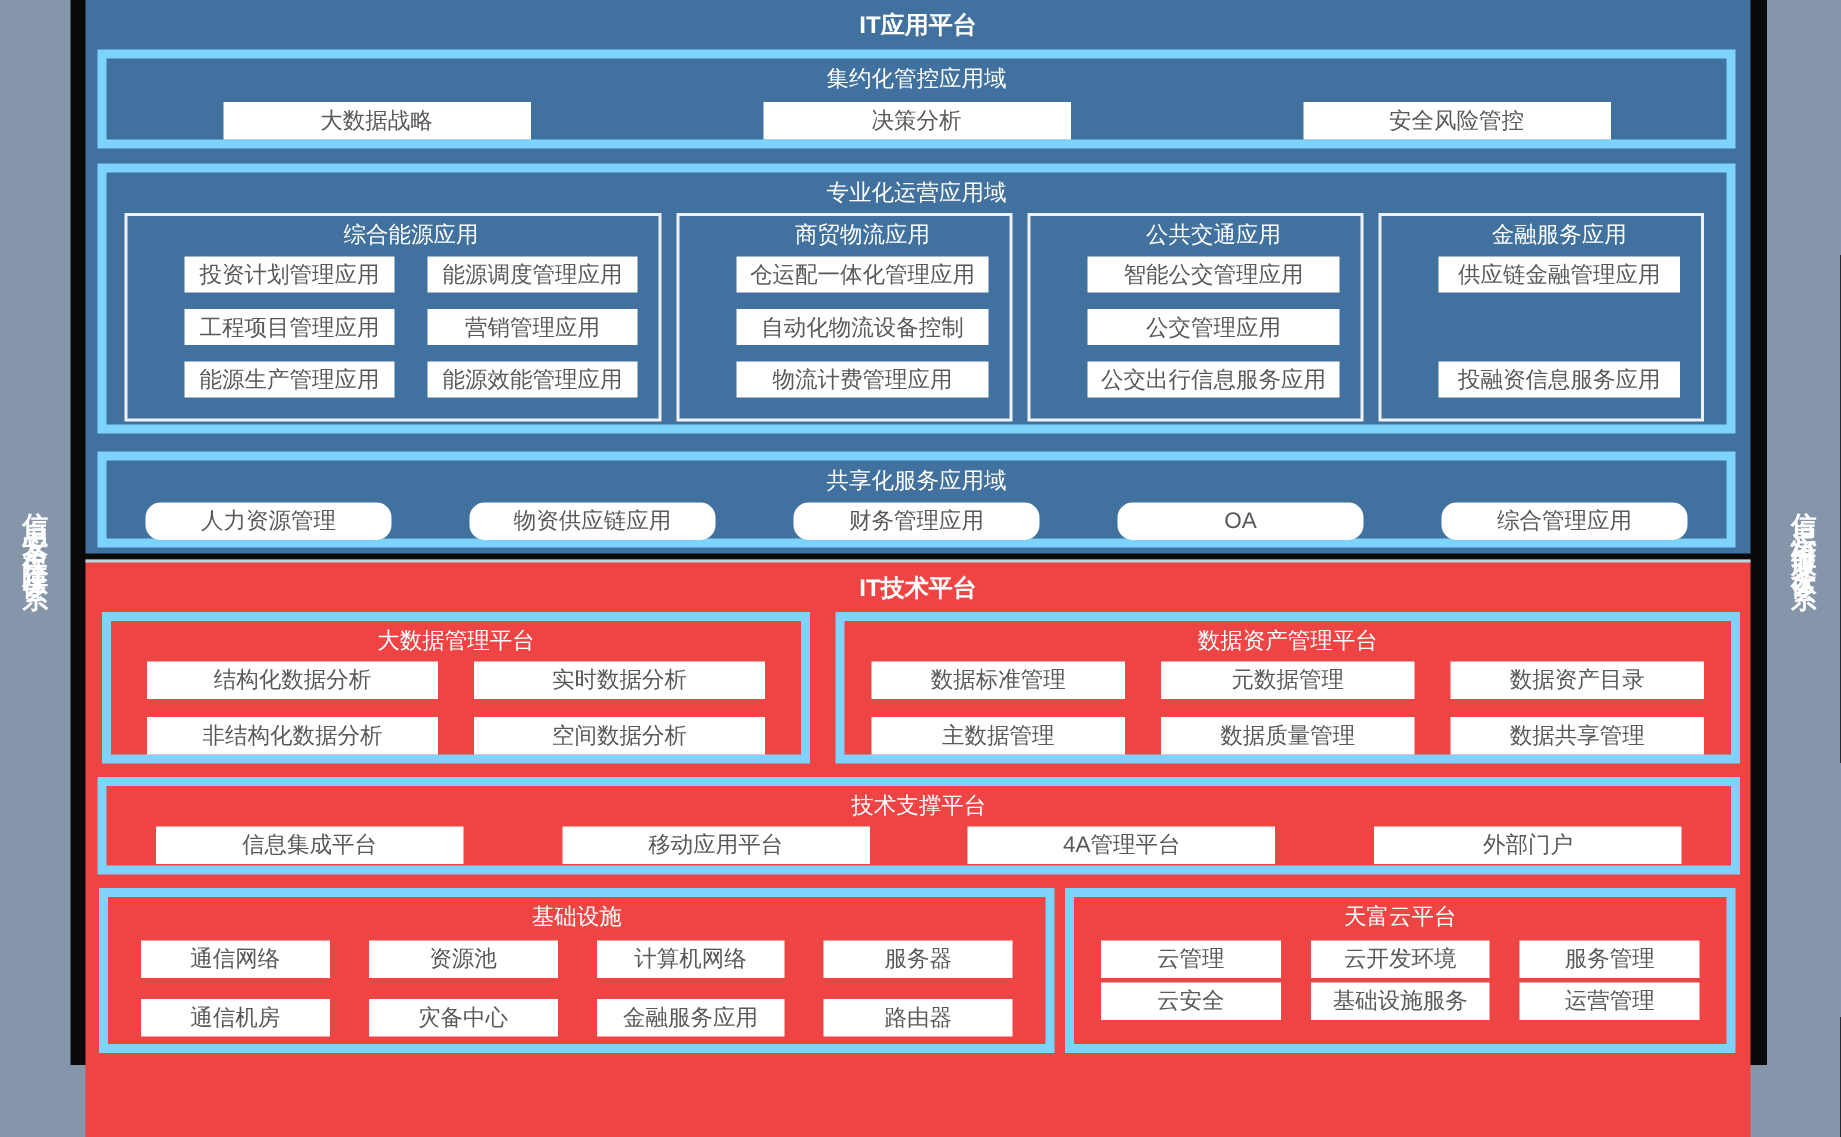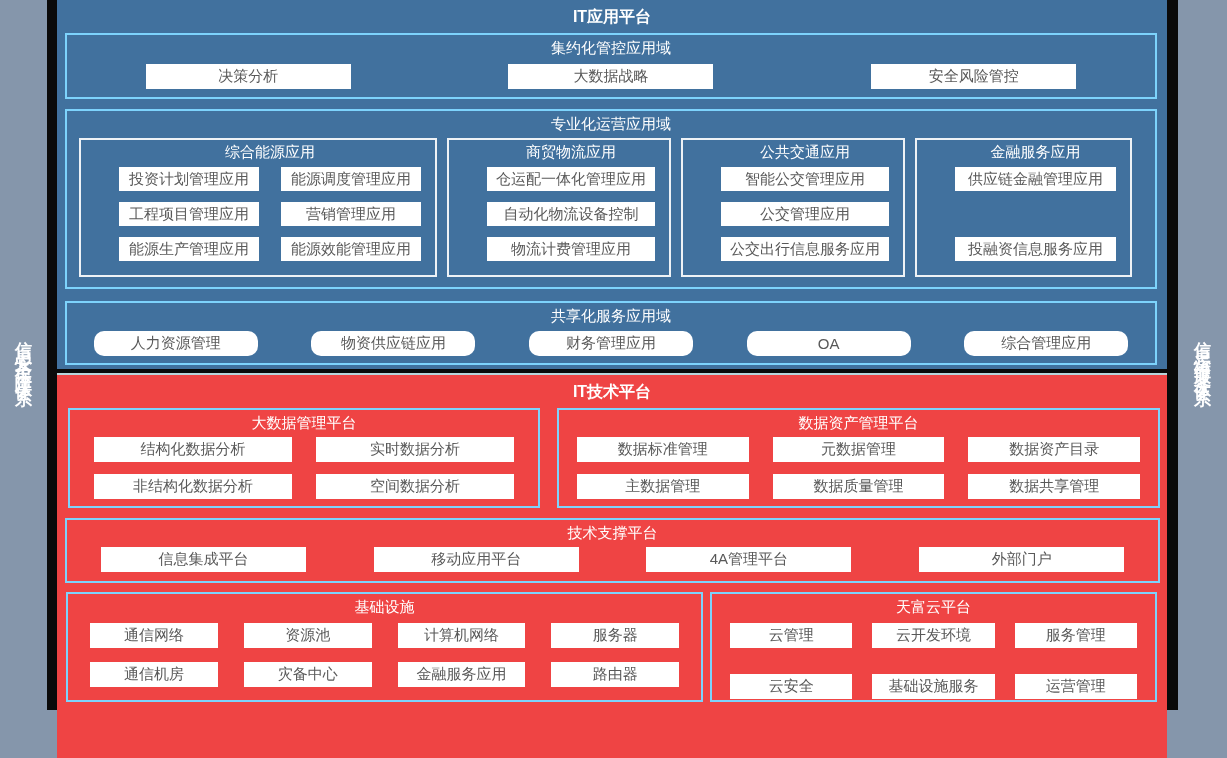--- a/index.html
+++ b/index.html
@@ -28,21 +28,21 @@
   .hbar-label { color:#4c1d95; font-weight:bold; font-size:17px; }
 
   
   .panel { position:absolute; left:57px; width:1110px; }
   .panel-blue { top:0; height:369px; background:#41719E; }
   .panel-teal { top:373px; height:417px; background:#ef4444; border-top:2px solid #b9d4da; }
   .panel-title {
     color:#ffffff; font-weight:bold; font-size:16px; text-align:center;
     padding-top:7px; height:32px;
   }
-  .sec { border:2px solid #7dd3fc; }
+  .sec { border:6px solid #7dd3fc; }
   .sec-title { color:#ffffff; font-size:15px; text-align:center; padding-top:4px; height:24px; white-space:nowrap; }
   .item {
     background:#ffffff; color:#595959; font-size:15px; height:25px;
     display:flex; align-items:center; justify-content:center; white-space:nowrap;
   }
 
   
   .sec-intensive { margin:1px 10px 0 8px; height:66px; }
   .sec-intensive .items { display:grid; grid-template-columns:1fr 1fr 1fr; justify-items:center; margin-top:5px; }
   .sec-intensive .item { width:205px; }
@@ -64,21 +64,21 @@
   .tech-row1 { display:grid; grid-template-columns:472px 603px; gap:17px; margin:1px 7px 0 11px; height:100px; }
   .sec-bigdata .items { display:grid; grid-template-columns:1fr 1fr; gap:12px 24px; margin:3px 24px 0; }
   .sec-dataasset .items { display:grid; grid-template-columns:1fr 1fr 1fr; gap:12px 24px; margin:3px 18px 0; }
 
   .sec-support { margin:10px 7px 0 8px; height:65px; }
   .sec-support .items { display:grid; grid-template-columns:repeat(4,1fr); justify-items:center; margin-top:3px; }
   .sec-support .item { width:205px; }
 
   .tech-row3 { display:grid; grid-template-columns:637px 447px; gap:7px; margin:9px 7px 0 9px; height:110px; }
   .sec-infra .items { display:grid; grid-template-columns:repeat(4,1fr); gap:14px 26px; margin:5px 22px 0; }
-  .sec-cloud .items { display:grid; grid-template-columns:repeat(3,1fr); gap:26px 20px; margin:5px 18px 0; }
+  .sec-cloud .items { display:grid; grid-template-columns:repeat(3,1fr); gap:3px 20px; margin:5px 18px 0; }
 </style>
 </head>
 <body>
 
 <div class="vbar vbar-left">
   <div class="vbar-label">信息安全保障体系</div>
 </div>
 
 <div class="vbar vbar-right">
   <div class="vbar-label">信息运维服务体系</div>
@@ -87,22 +87,22 @@
 <div class="hbar-bottom">
   <div class="hbar-label">信息化管控体系</div>
 </div>
 
 <div class="panel panel-blue">
   <div class="panel-title">IT应用平台</div>
 
   <div class="sec sec-intensive">
     <div class="sec-title">集约化管控应用域</div>
     <div class="items">
+      <div class="item">大数据战略</div>
       <div class="item">决策分析</div>
-      <div class="item">大数据战略</div>
       <div class="item">安全风险管控</div>
     </div>
   </div>
 
   <div class="sec sec-professional">
     <div class="sec-title">专业化运营应用域</div>
     <div class="groups">
 
       <div class="group">
         <div class="group-title">综合能源应用</div>

